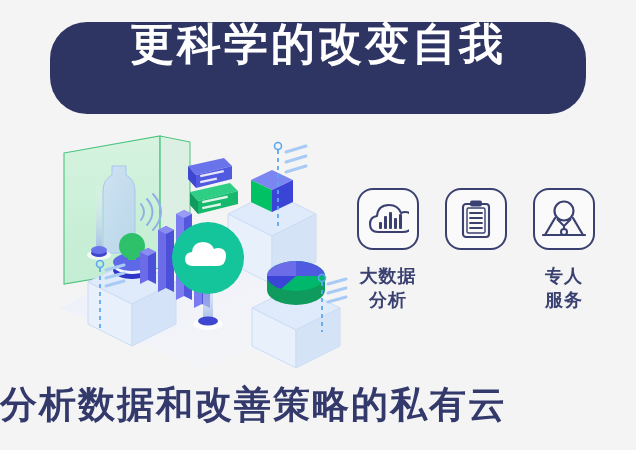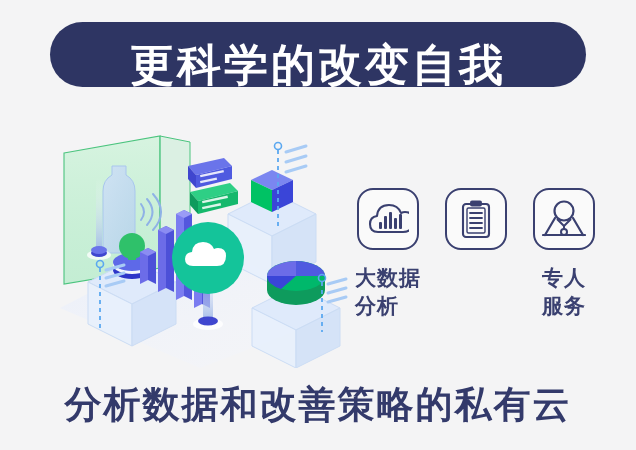--- a/index.html
+++ b/index.html
@@ -3,45 +3,45 @@
 <meta charset="utf-8">
 <style>
   html,body{margin:0;padding:0;}
   body{
     width:636px;height:450px;
     background:#f4f4f5;
     font-family:"Liberation Sans","DejaVu Sans",sans-serif;
     overflow:hidden;position:relative;
   }
   #banner{
-    position:absolute;left:50px;top:22px;width:536px;height:65px;
+    position:absolute;left:50px;top:22px;width:536px;height:92px;
     background:#2e3563;border-radius:37px;
-    display:flex;align-items:flex-end;justify-content:center;
+    display:flex;align-items:flex-start;justify-content:center;
   }
   #banner-title{
     color:#ffffff;font-size:44px;font-weight:bold;letter-spacing:3px;
     line-height:1;white-space:nowrap;
   }
   #illustration{position:absolute;left:40px;top:118px;width:310px;height:250px;}
   #features{
     position:absolute;left:352px;top:188px;width:248px;height:140px;
     display:flex;justify-content:space-between;align-items:flex-start;
   }
   .feature{width:72px;display:flex;flex-direction:column;align-items:center;}
   .badge{
     width:62px;height:62px;border:2px solid #3a4070;border-radius:16px;
     background:#fafafa;display:flex;align-items:center;justify-content:center;
     box-sizing:border-box;
   }
   .feature-label{
-    margin-top:14px;color:#3a4070;font-size:21px;font-weight:bold;
-    line-height:1.35;white-space:pre-line;letter-spacing:1px;
+    margin-top:14px;color:#3a4070;font-size:18px;font-weight:bold;
+    line-height:1.35;text-align:center;white-space:pre-line;letter-spacing:1px;
   }
   #tagline{
-    position:absolute;left:0;right:0;top:386px;text-align:center;
+    position:absolute;left:0;right:0;top:386px;text-align:left;
     color:#333a6b;font-size:37px;font-weight:bold;letter-spacing:2px;
     line-height:1;white-space:nowrap;
   }
 </style>
 </head>
 <body>
 
 <div id="banner">
   <span id="banner-title">更科学的改变自我</span>
 </div>

